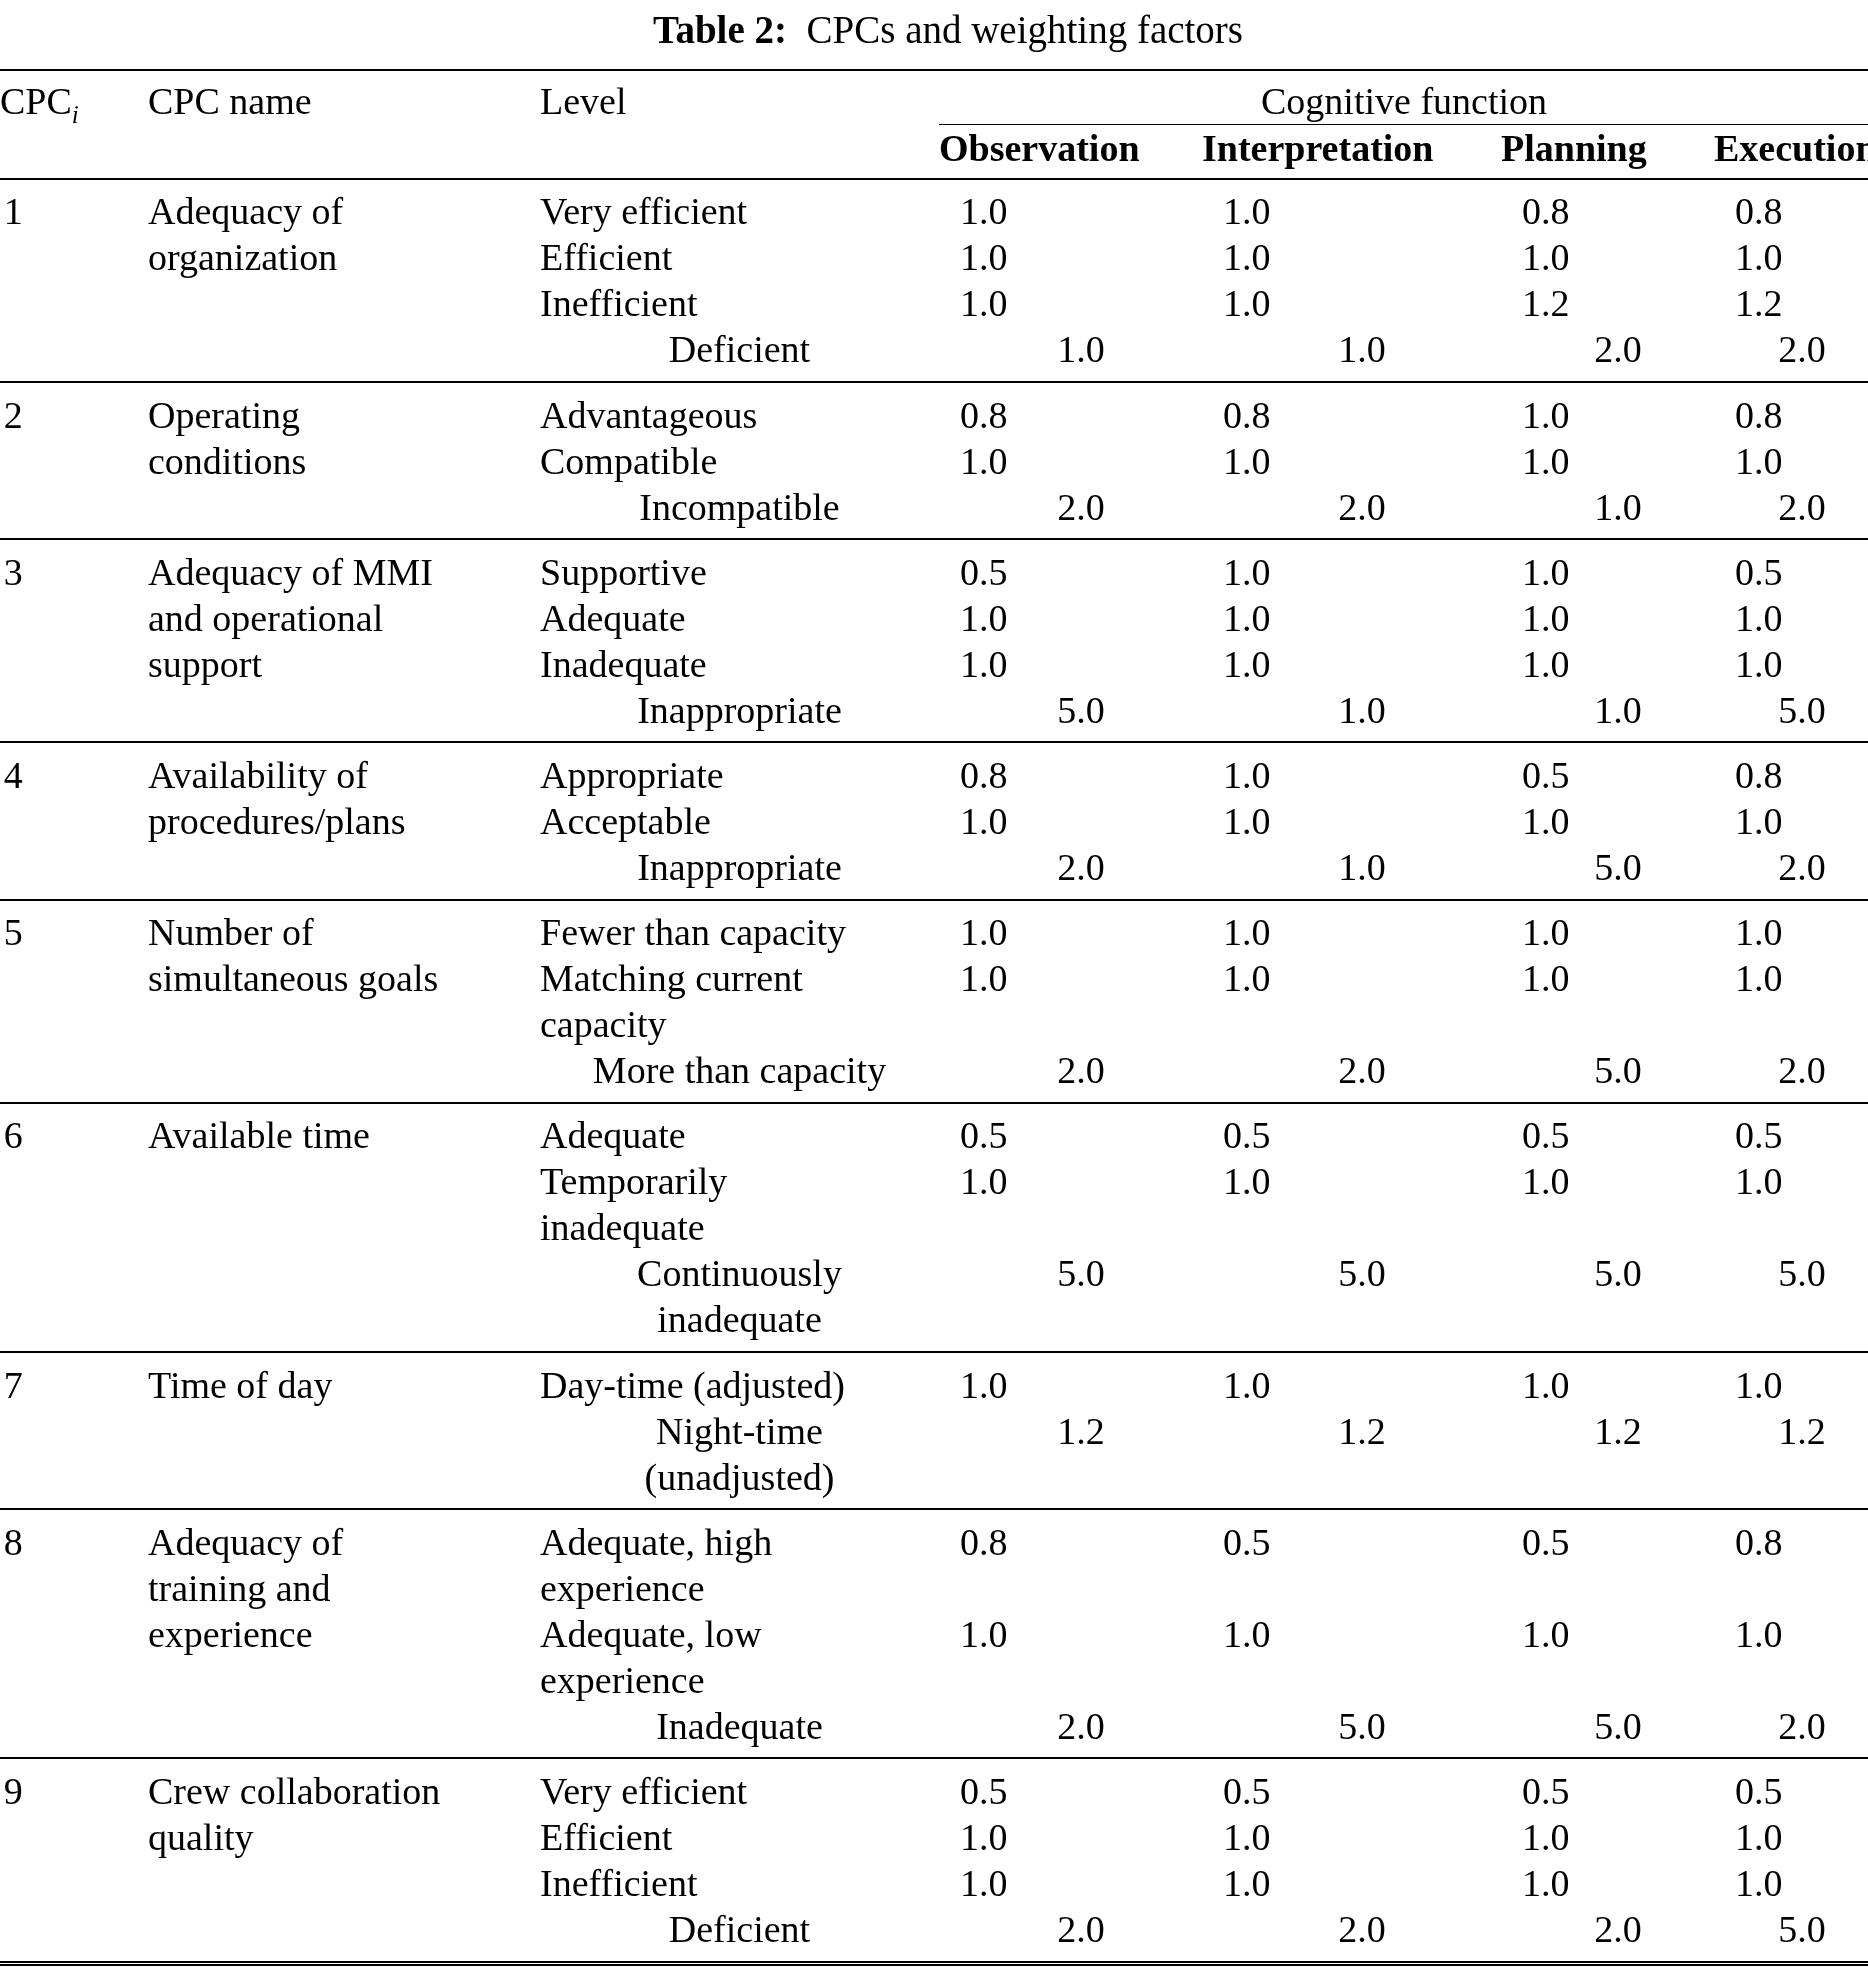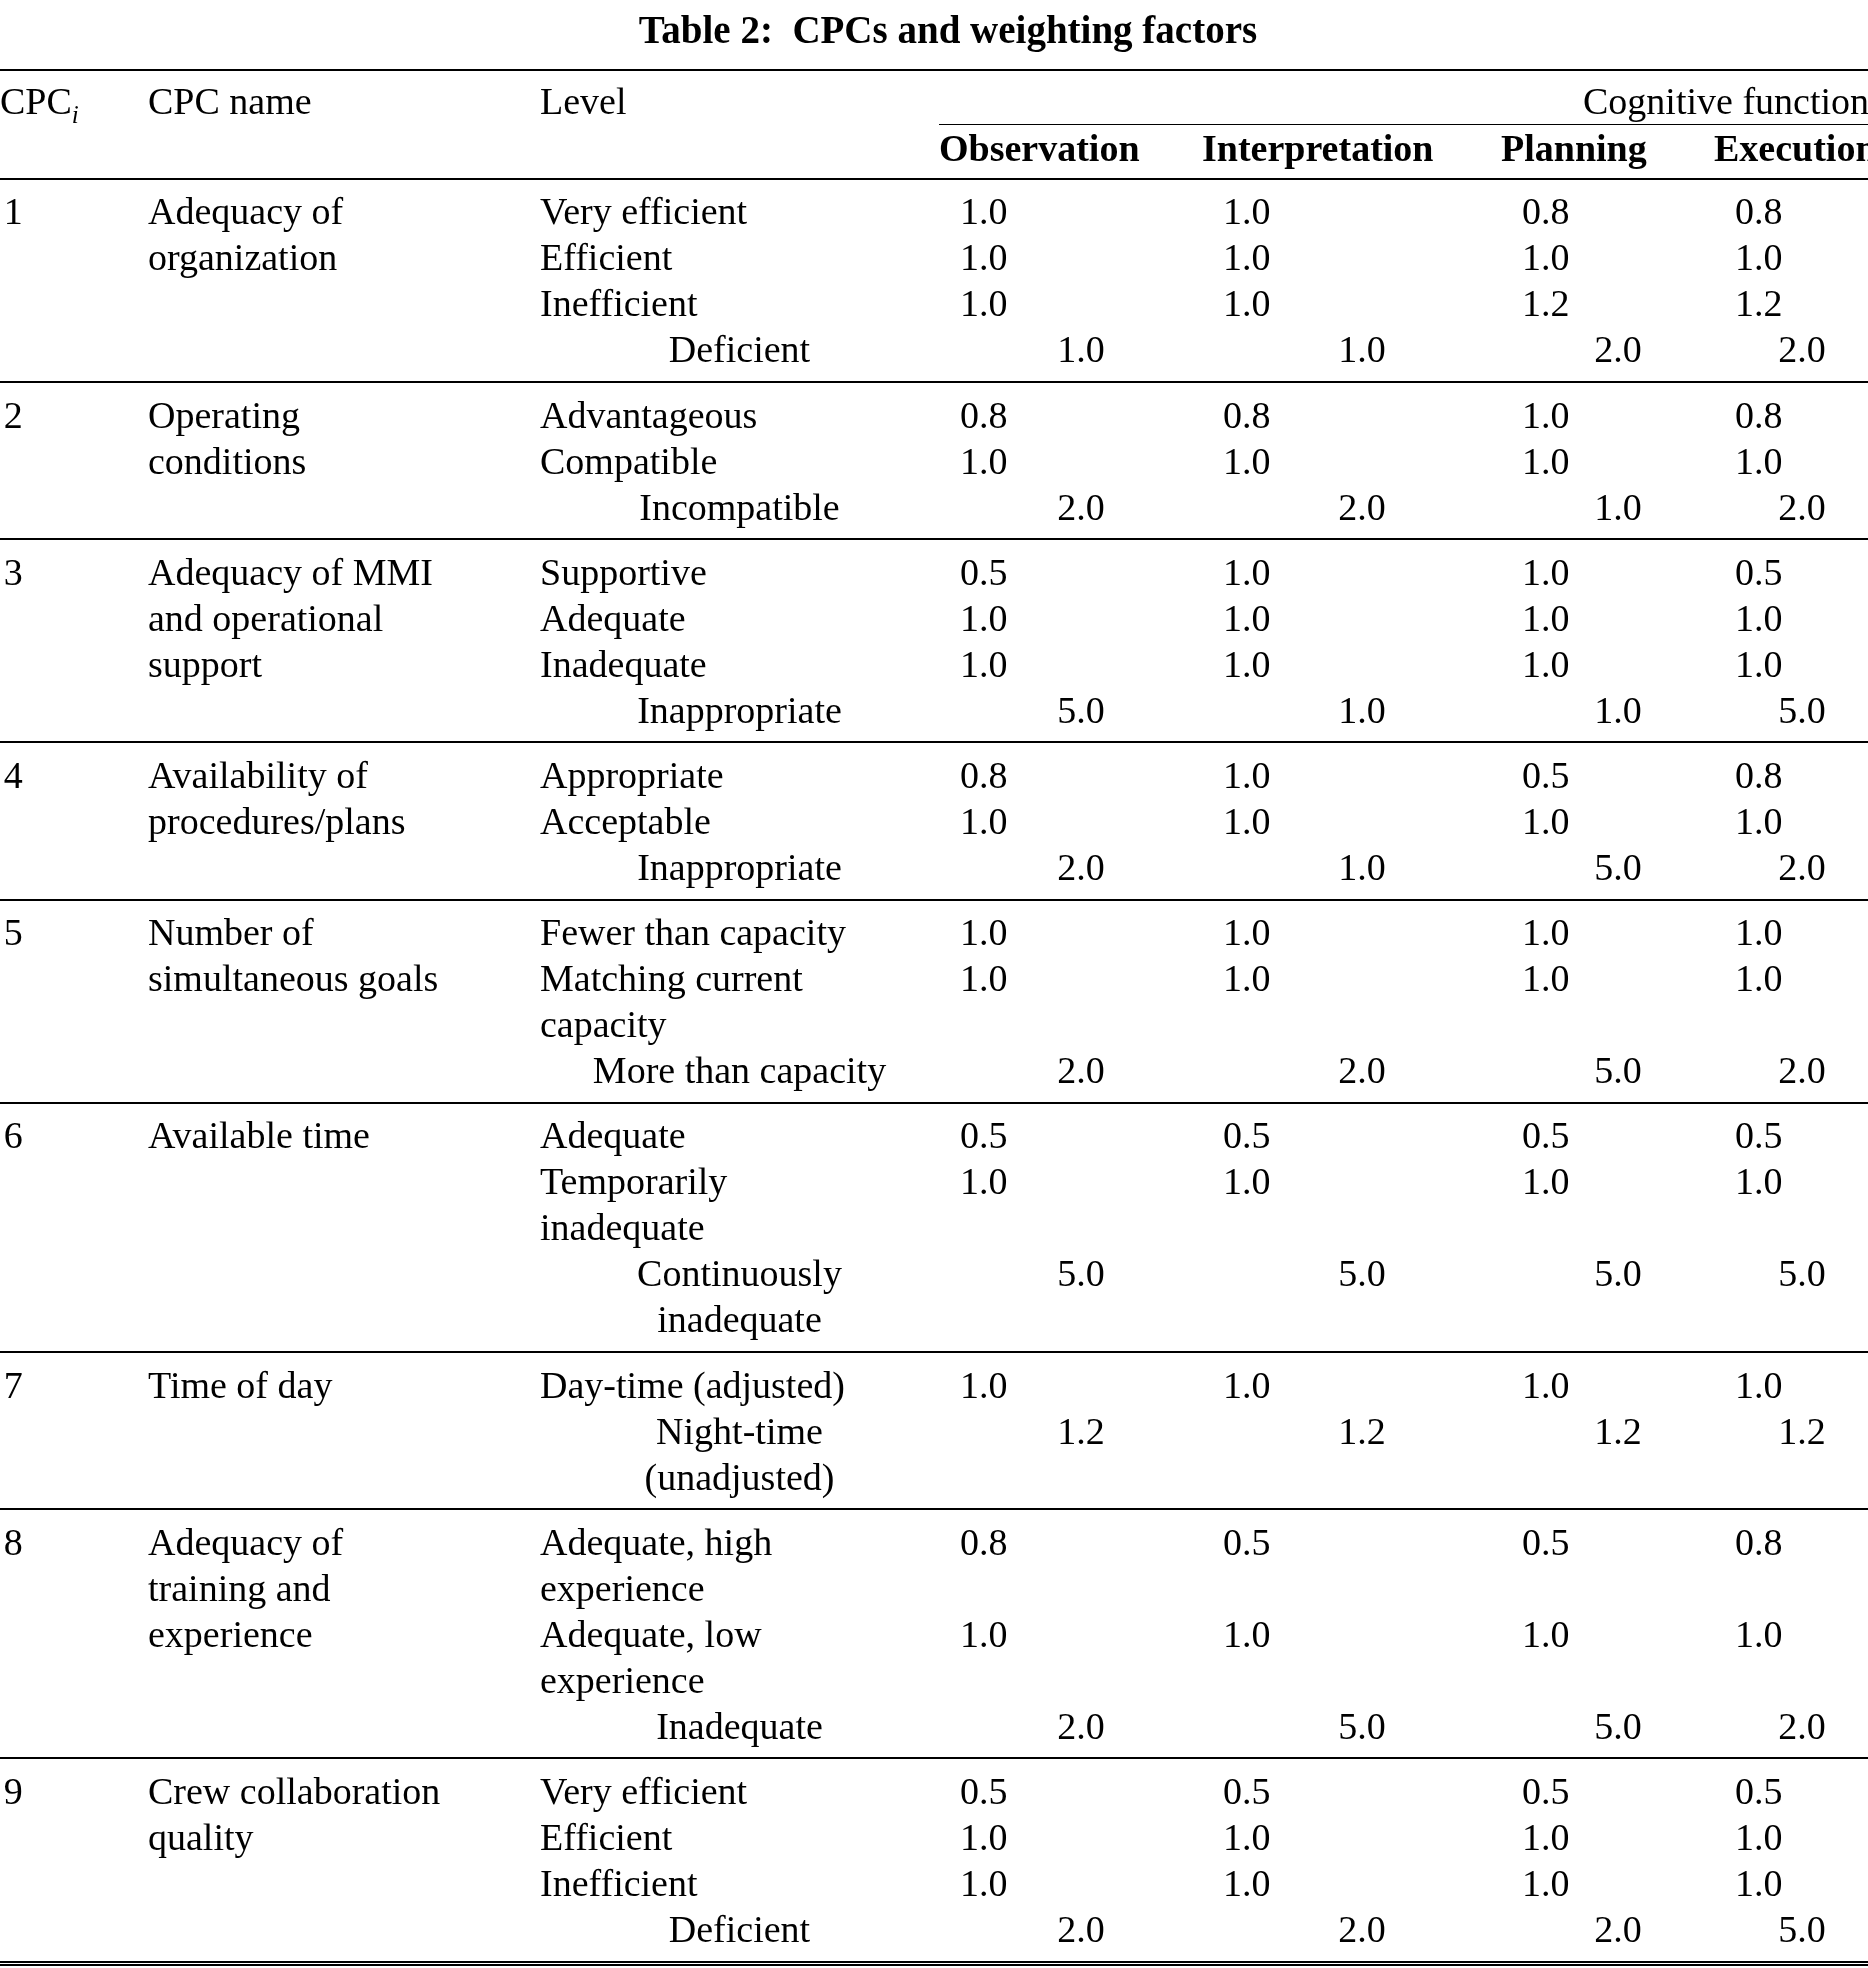--- a/index.html
+++ b/index.html
@@ -17,21 +17,21 @@
   }
   .caption {
     width: 1869px;
     text-align: center;
     font-size: 39px;
     line-height: 42px;
     padding: 8.6px 0 18px 0;
     white-space: nowrap;
   }
   .caption .cap-label { font-weight: bold; margin-left: 27px; }
-  .caption .cap-text { font-weight: bold; }
+  .caption .cap-text { font-weight: normal; }
 
   table.cpc {
     width: 1869px;
     table-layout: fixed;
     border-collapse: collapse;
     border-top: 2.9px solid #000;
     border-bottom: 5.7px double #000;
     font-size: 38px;
   }
   col.c-idx   { width: 148px; }
@@ -46,21 +46,21 @@
     font-weight: normal;
     text-align: left;
     vertical-align: top;
     padding: 0;
     line-height: 46px;
     overflow: hidden;
   }
   thead { border-bottom: 2.9px solid #000; }
   thead tr.h1 th { padding-top: 7.6px; }
   th.cog-span {
-    text-align: right;
+    text-align: center;
     border-bottom: 1.9px solid #000;
   }
   thead tr.h2 th { padding-bottom: 6.7px; font-weight: bold; }
   sub.cpc-i {
     font-style: italic;
     font-size: 66%;
     line-height: 0;
   }
   tbody.group { border-bottom: 2.9px solid #000; }
   tbody.group tr:first-child td { padding-top: 8.6px; }

